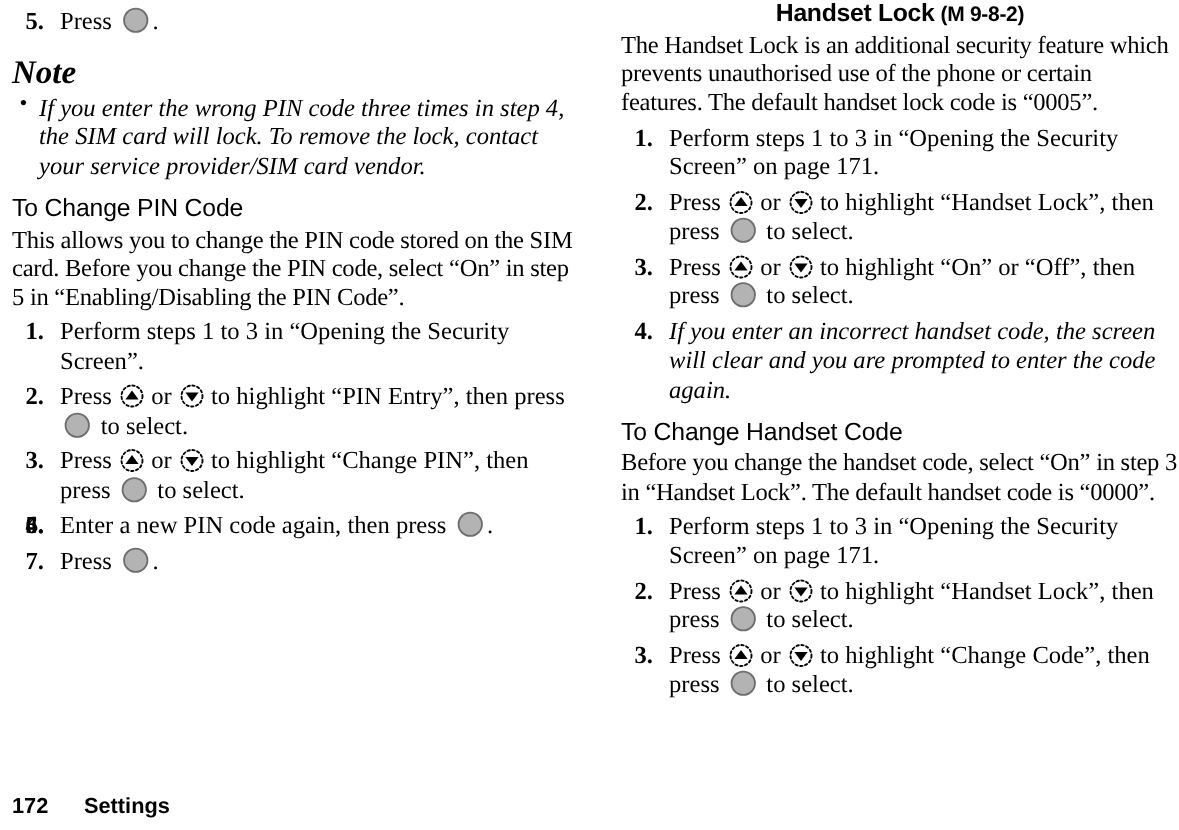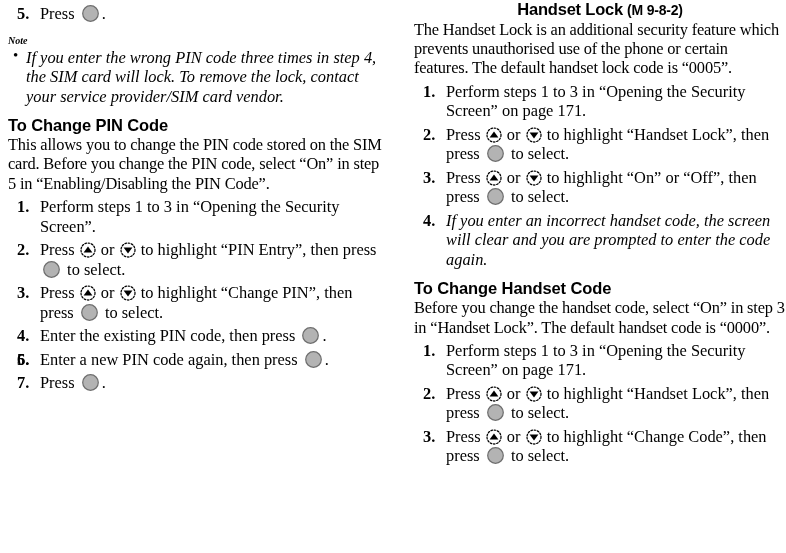--- a/index.html
+++ b/index.html
@@ -26,21 +26,21 @@
     position: absolute;
     top: 0;
   }
   .col-left  { left: 8px;   width: 382px; }
   .col-right { left: 414px; width: 372px; }
 
   
   .h-sans {
     font-family: "Liberation Sans", "DejaVu Sans", sans-serif;
     font-size: 16.5px;
-    font-weight: 700;
+    font-weight: 400;
     line-height: 1.22;
     margin: 9px 0 0 0;
     letter-spacing: -0.1px;
   }
   .h-sans-bold {
     font-family: "Liberation Sans", "DejaVu Sans", sans-serif;
     font-size: 16.5px;
     font-weight: 700;
     line-height: 1.2;
     margin: 0;
@@ -57,21 +57,21 @@
   .para {
     font-size: 16.4px;
     line-height: 1.175;
     margin: 0;
     text-align: left;
   }
   .para.tight { letter-spacing: -0.18px; }
 
   
   .note-title {
-    font-size: 10px;
+    font-size: 22px;
     font-weight: 700;
     font-style: italic;
     margin: 11px 0 0 0;
     line-height: 1.2;
   }
   .note-list {
     margin: 0;
     padding: 0;
     list-style: none;
   }
@@ -177,23 +177,21 @@
               </svg></span> to select.</span></li>
         <li class="step"><span class="num">3.</span><span>Press <span class="key key-nav"><svg viewBox="0 0 16 16" width="16" height="16">
                 <circle cx="8" cy="8" r="7" fill="none" stroke="#000" stroke-width="1.25" stroke-dasharray="1.6 1.7" stroke-linecap="round"></circle>
                 <path d="M8 4.4 L12.4 10.4 L3.6 10.4 Z" fill="#000"></path>
               </svg></span> or <span class="key key-nav"><svg viewBox="0 0 16 16" width="16" height="16">
                 <circle cx="8" cy="8" r="7" fill="none" stroke="#000" stroke-width="1.25" stroke-dasharray="1.6 1.7" stroke-linecap="round"></circle>
                 <path d="M8 11.6 L3.6 5.6 L12.4 5.6 Z" fill="#000"></path>
               </svg></span> to highlight “Change PIN”, then press <span class="key key-sel"><svg viewBox="0 0 20 20" width="19" height="19">
                 <circle cx="10" cy="10" r="8.2" fill="#b3b3b3" stroke="#6e6e6e" stroke-width="1.3"></circle>
               </svg></span> to select.</span></li>
-        <li class="step"><span class="num">4.</span><span>Enter the existing PIN code, then press <span class="key key-sel"><svg viewBox="0 0 20 20" width="19" height="19">
-                <circle cx="10" cy="10" r="8.2" fill="#b3b3b3" stroke="#6e6e6e" stroke-width="1.3"></circle>
-              </svg></span>.</span></li>
+        <li class="step"><span class="num">4.</span></li>
         <li class="step"><span class="num">5.</span></li>
         <li class="step"><span class="num">6.</span><span>Enter a new PIN code again, then press <span class="key key-sel"><svg viewBox="0 0 20 20" width="19" height="19">
                 <circle cx="10" cy="10" r="8.2" fill="#b3b3b3" stroke="#6e6e6e" stroke-width="1.3"></circle>
               </svg></span>.</span></li>
         <li class="step"><span class="num">7.</span><span>Press <span class="key key-sel"><svg viewBox="0 0 20 20" width="19" height="19">
                 <circle cx="10" cy="10" r="8.2" fill="#b3b3b3" stroke="#6e6e6e" stroke-width="1.3"></circle>
               </svg></span>.</span></li>
       </ol>
   </div>
 
@@ -244,14 +242,17 @@
                 <path d="M8 4.4 L12.4 10.4 L3.6 10.4 Z" fill="#000"></path>
               </svg></span> or <span class="key key-nav"><svg viewBox="0 0 16 16" width="16" height="16">
                 <circle cx="8" cy="8" r="7" fill="none" stroke="#000" stroke-width="1.25" stroke-dasharray="1.6 1.7" stroke-linecap="round"></circle>
                 <path d="M8 11.6 L3.6 5.6 L12.4 5.6 Z" fill="#000"></path>
               </svg></span> to highlight “Change Code”, then press <span class="key key-sel"><svg viewBox="0 0 20 20" width="19" height="19">
                 <circle cx="10" cy="10" r="8.2" fill="#b3b3b3" stroke="#6e6e6e" stroke-width="1.3"></circle>
               </svg></span> to select.</span></li>
       </ol>
   </div>
 
+  <div class="footer">
+    <span class="pg">172</span><span class="sec">Settings</span>
+  </div>
 
 </div>
 
 </body></html>

